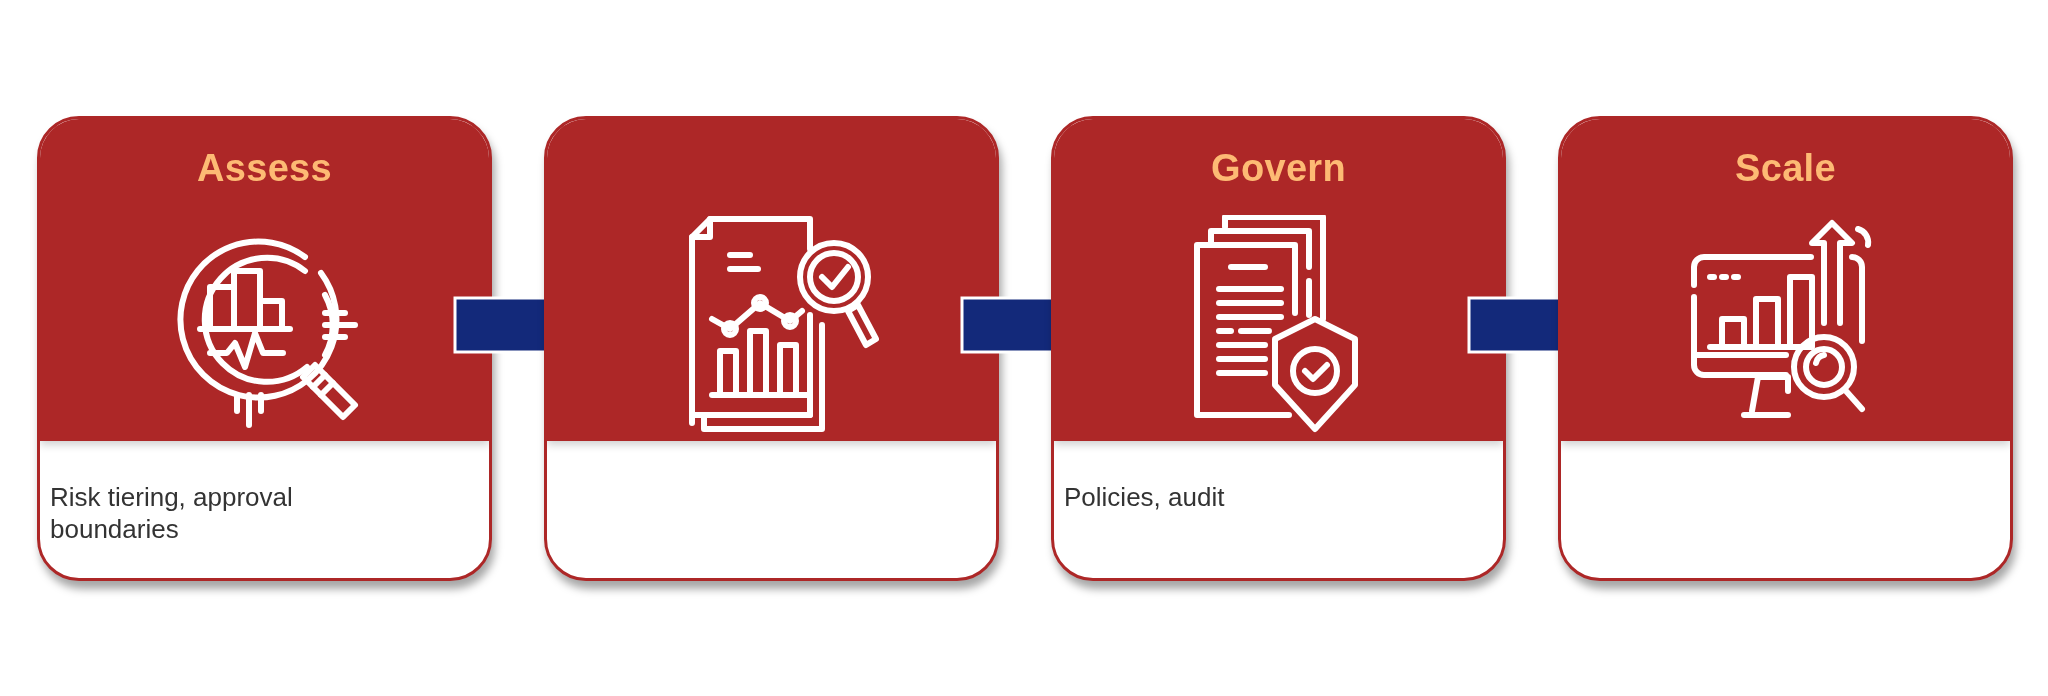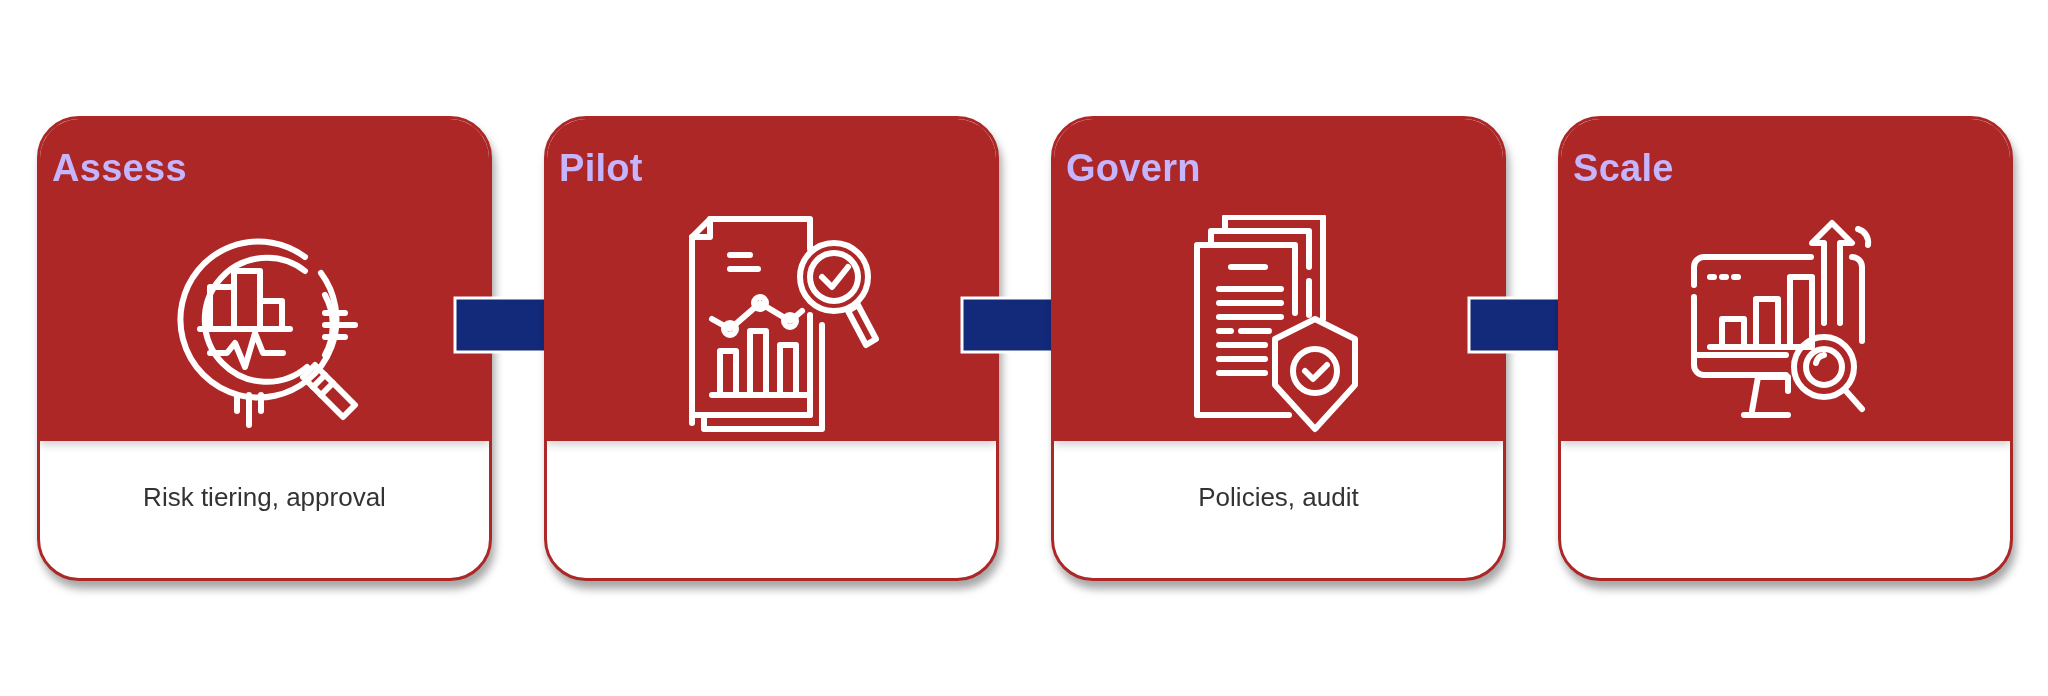--- a/index.html
+++ b/index.html
@@ -10,27 +10,27 @@
     box-sizing: border-box; border: 3px solid #ad2727; border-radius: 42px;
     background: #ffffff; overflow: hidden;
     box-shadow: 3px 8px 9px rgba(0,0,0,0.35);
   }
   .card-header {
     position: absolute; left: 0; top: 0; right: 0; height: 322px;
     background: #ad2727;
     box-shadow: 0 4px 8px rgba(0,0,0,0.18);
   }
   .card-title {
-    position: absolute; left: 12px; right: 0; top: 28px; text-align: left;
-    color: #c4b5fd; font-weight: bold; font-size: 38px; letter-spacing: 0.3px;
+    position: absolute; left: 0; right: 0; top: 28px; text-align: center;
+    color: #fdba74; font-weight: bold; font-size: 38px; letter-spacing: 0.3px;
   }
   .card-icon { position: absolute; left: 50%; top: 96px; width: 220px; height: 220px; margin-left: -110px; }
   .card-icon svg { width: 220px; height: 220px; display: block; }
   .card-desc {
-    position: absolute; left: 10px; right: 10px; top: 362px; text-align: center;
+    position: absolute; left: 10px; right: 10px; top: 362px; text-align: left;
     color: #333333; font-size: 26px; line-height: 32px;
   }
   .arrow { position: absolute; top: 258px; width: 160px; height: 134px; }
   .arrow svg { width: 160px; height: 134px; display: block; overflow: visible; }
 </style>
 </head>
 <body>
 
 <div class="card" style="left:37px;">
   <div class="card-header">
@@ -52,32 +52,32 @@
         <line x1="94" y1="180" x2="94" y2="210"></line>
         <line x1="106" y1="180" x2="106" y2="196"></line>
         <polygon points="148,162 160,150 200,190 188,202"></polygon>
         <line x1="158" y1="172" x2="170" y2="160"></line>
         <line x1="166" y1="180" x2="178" y2="168"></line>
       </svg>
     </div>
   </div>
   <div class="card-desc">
     <div>Risk tiering, approval</div>
+    <div>boundaries</div>
   </div>
 </div>
 
 <div class="arrow" style="left:453px;">
   <svg viewBox="0 0 160 134">
     <polygon points="2,40 90,40 90,4 155,67 90,130 90,94 2,94" fill="#13297a" stroke="#fff" stroke-width="3" stroke-linejoin="miter"></polygon>
   </svg>
 </div>
 
 <div class="card" style="left:544px;">
   <div class="card-header">
-    <div class="card-title">Pilot</div>
     <div class="card-icon">
       <svg viewBox="0 0 220 220" fill="none" stroke="#fff" stroke-width="6" stroke-linecap="round" stroke-linejoin="round">
         <polyline points="30,208 30,22 48,4 148,4 148,34"></polyline>
         <polyline points="30,22 48,22 48,4"></polyline>
         <line x1="148" y1="100" x2="148" y2="200"></line>
         <line x1="30" y1="200" x2="148" y2="200"></line>
         <polyline points="42,200 42,214 160,214 160,110"></polyline>
         <line x1="68" y1="40" x2="88" y2="40"></line>
         <line x1="68" y1="54" x2="96" y2="54"></line>
         <polyline points="50,104 68,114 98,88 128,106 140,96"></polyline>

